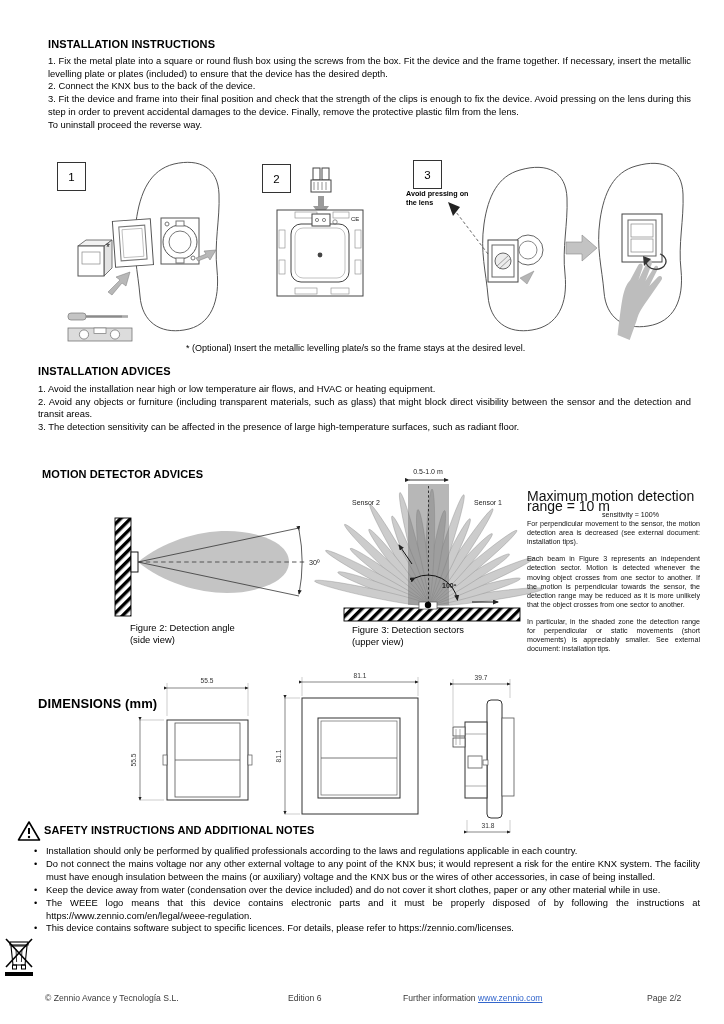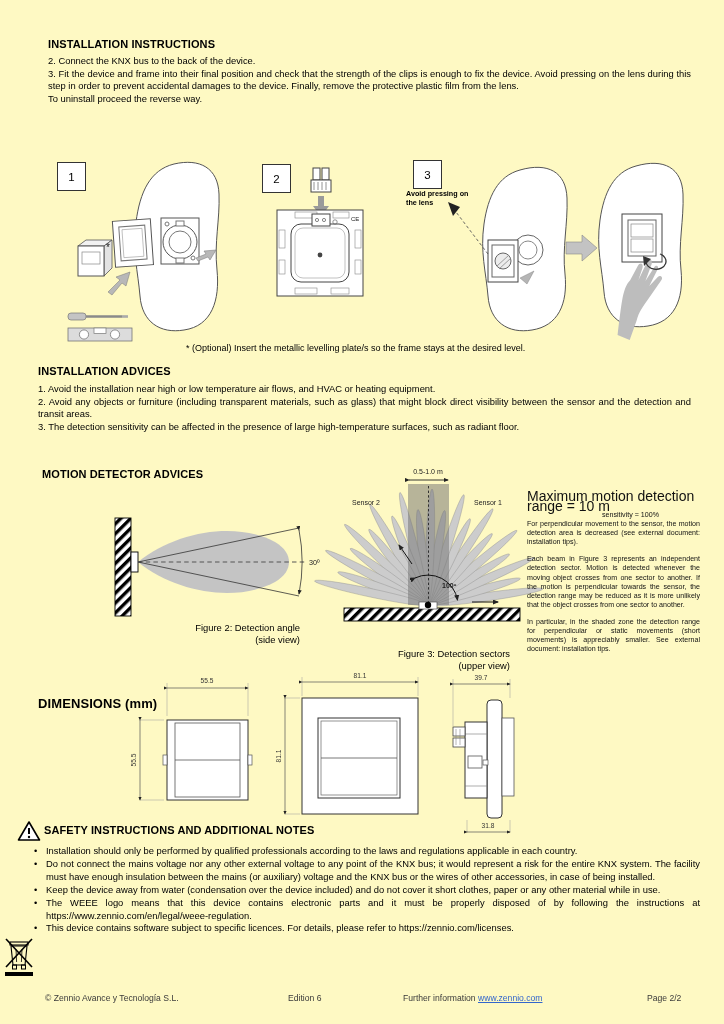--- a/index.html
+++ b/index.html
@@ -1,45 +1,46 @@
 <!DOCTYPE html>
 <html><head>
 <meta charset="utf-8">
 <style>
   html,body{margin:0;padding:0;background:#e8e8e8;}
-  .page{position:relative;width:724px;height:1024px;background:#fef9c3;margin:0 auto;
+  .page{position:relative;width:724px;height:1024px;background:#ffffff;margin:0 auto;
         font-family:"Liberation Sans",sans-serif;color:#000;overflow:hidden;}
   .h1{position:absolute;font-weight:bold;font-size:11px;letter-spacing:.1px;}
   .body-text{font-size:9.4px;line-height:12.7px;text-align:justify;}
   .abs{position:absolute;}
   p{margin:0;}
   .numbox{position:absolute;width:27px;height:27px;border:1.3px solid #333;background:#fff;
           display:flex;align-items:center;justify-content:center;font-size:11.5px;}
   .lens-warn{position:absolute;left:406px;top:190px;width:72px;font-weight:bold;font-size:7.2px;line-height:8.6px;}
   .optnote{position:absolute;left:186px;top:343px;font-size:9px;}
-  .caption{position:absolute;text-align:right;font-size:9.4px;line-height:11.5px;}
+  .caption{position:absolute;text-align:left;font-size:9.4px;line-height:11.5px;}
   .mdf-notes{position:absolute;left:527px;top:491px;width:173px;font-size:7.1px;line-height:9.1px;text-align:justify;color:#111;}
   .mdf-notes .big{font-size:14px;line-height:10px;text-align:left;}
   .mdf-notes .gap{margin-top:8px;}
   .bullets{position:absolute;left:33px;top:845px;width:667px;font-size:9.4px;line-height:12.9px;}
   .bullet{position:relative;padding-left:13px;text-align:justify;}
   .bullet .dot{position:absolute;left:1px;top:0;}
   .footer-item{position:absolute;top:993px;font-size:8.6px;color:#3a3a3a;}
   a.flink{color:#3366cc;text-decoration:underline;cursor:pointer;}
   svg{position:absolute;overflow:visible;}
   svg text{font-family:"Liberation Sans",sans-serif;fill:#222;}
   .dim-label{font-size:6.6px;fill:#333;}
 </style>
 </head>
 <body>
 
 <div class="page">
 
   <div class="h1" style="left:48px;top:38px;">INSTALLATION INSTRUCTIONS</div>
   <div class="abs body-text" style="left:48px;top:55px;width:643px;">
+    <p>1. Fix the metal plate into a square or round flush box using the screws from the box. Fit the device and the frame together. If necessary, insert the metallic levelling plate or plates (included) to ensure that the device has the desired depth.</p>
     <p>2. Connect the KNX bus to the back of the device.</p>
     <p>3. Fit the device and frame into their final position and check that the strength of the clips is enough to fix the device. Avoid pressing on the lens during this step in order to prevent accidental damages to the device. Finally, remove the protective plastic film from the lens.</p>
     <p>To uninstall proceed the reverse way.</p>
   </div>
 
   <div class="numbox" style="left:57px;top:162px;">1</div>
   <div class="numbox" style="left:262px;top:164px;">2</div>
   <div class="numbox" style="left:413px;top:160px;">3</div>
   <div class="lens-warn">Avoid pressing on the lens</div>
 
@@ -246,21 +247,21 @@
     <text x="16" y="41" font-size="7">Sensor 2</text>
     <text x="138" y="41" font-size="7">Sensor 1</text>
     <path d="M79,114 A30,30 0 0 1 121.5,136" fill="none" stroke="#111" stroke-width="1" marker-start="url(#arr)" marker-end="url(#arr)"></path>
     <text x="106" y="124" font-size="7" font-weight="bold">100º</text>
     <line x1="76" y1="100" x2="63" y2="81" stroke="#111" stroke-width="1" marker-end="url(#arr)"></line>
     <line x1="136" y1="138" x2="162" y2="138" stroke="#111" stroke-width="1" marker-end="url(#arr)"></line>
     <rect x="8" y="144" width="176" height="13" fill="url(#hatchF)" stroke="#000" stroke-width="0.9"></rect>
     <rect x="83" y="138" width="18" height="7" fill="#fff" stroke="#555" stroke-width="0.7"></rect>
     <circle cx="92" cy="141" r="3.2" fill="#000"></circle>
   </svg>
-  <div class="caption" style="left:352px;top:648px;width:158px;">
+  <div class="caption" style="left:352px;top:624px;width:158px;">
     <div>Figure 3: Detection sectors</div>
     <div>(upper view)</div>
   </div>
 
   <div class="mdf-notes">
     <div class="big">Maximum motion detection range = 10 m</div>
     <div style="text-align:center;margin-left:34px;">sensitivity = 100%</div>
     <p>For perpendicular movement to the sensor, the motion detection area is decreased (see external document: installation tips).</p>
     <p class="gap">Each beam in Figure 3 represents an independent detection sector. Motion is detected whenever the moving object crosses from one sector to another. If the motion is perpendicular towards the sensor, the detection range may be reduced as it is more unlikely that the object crosses from one sector to another.</p>
     <p class="gap">In particular, in the shaded zone the detection range for perpendicular or static movements (short movements) is appreciably smaller. See external document: installation tips.</p>

